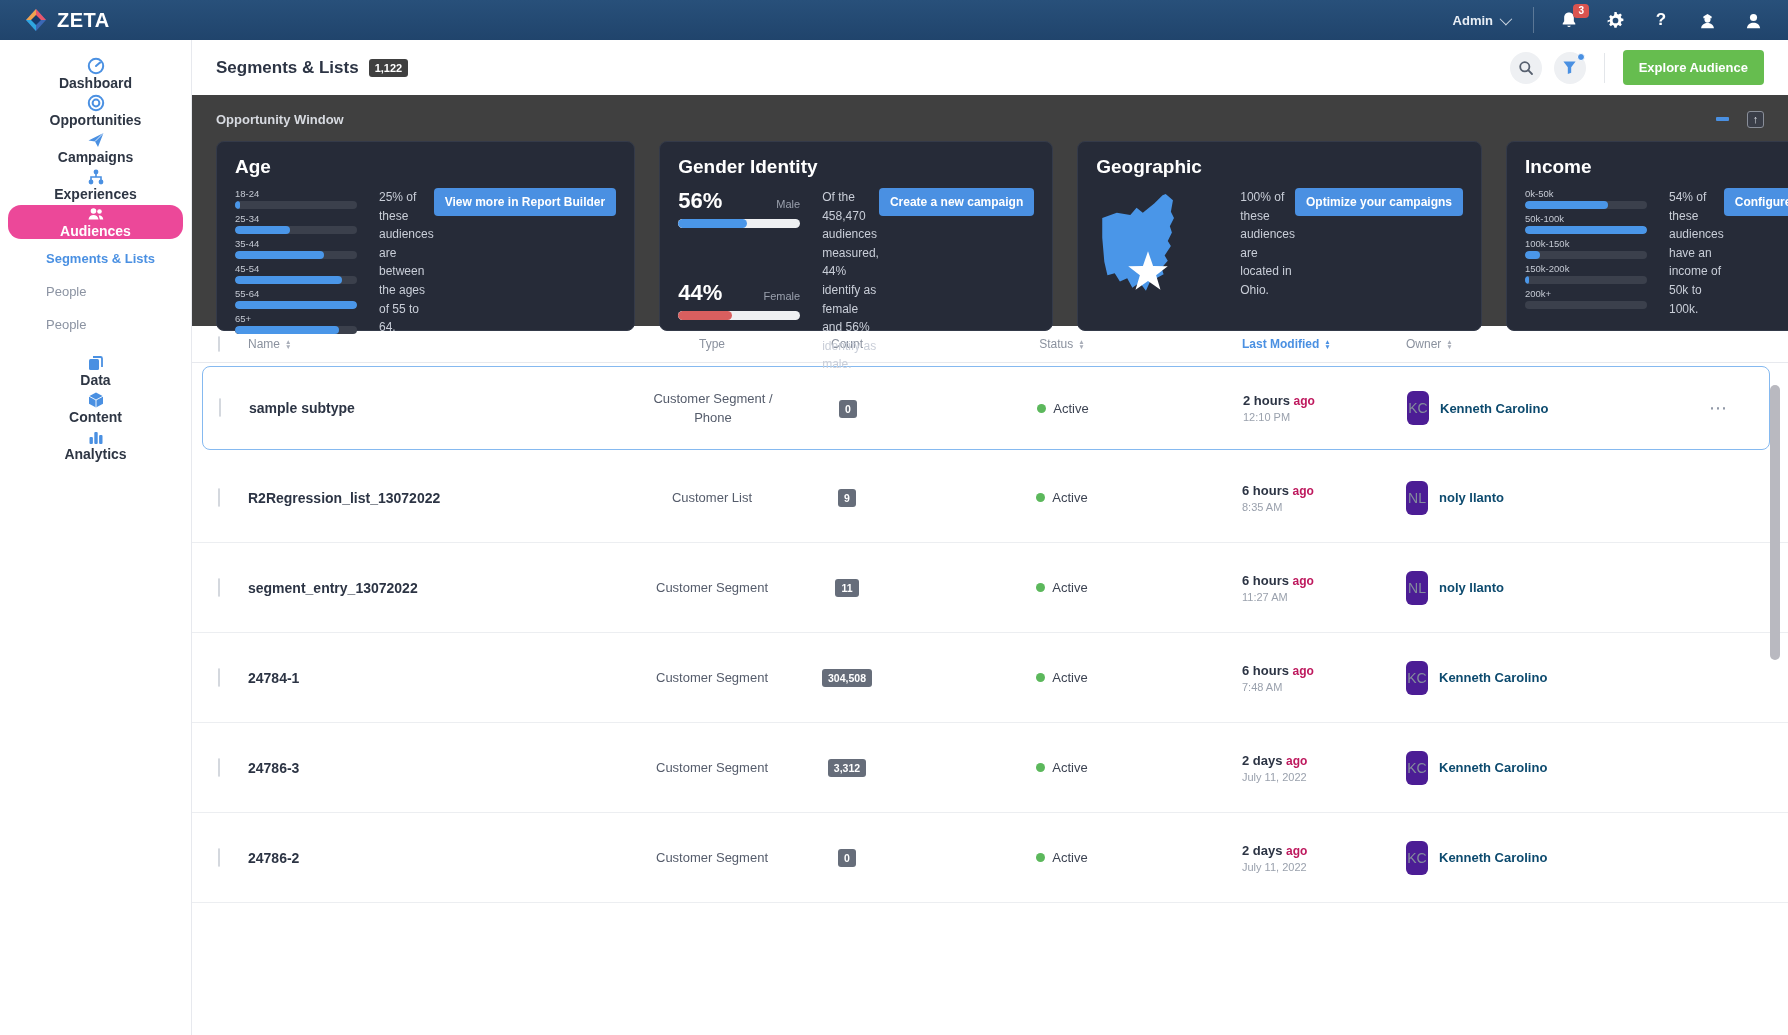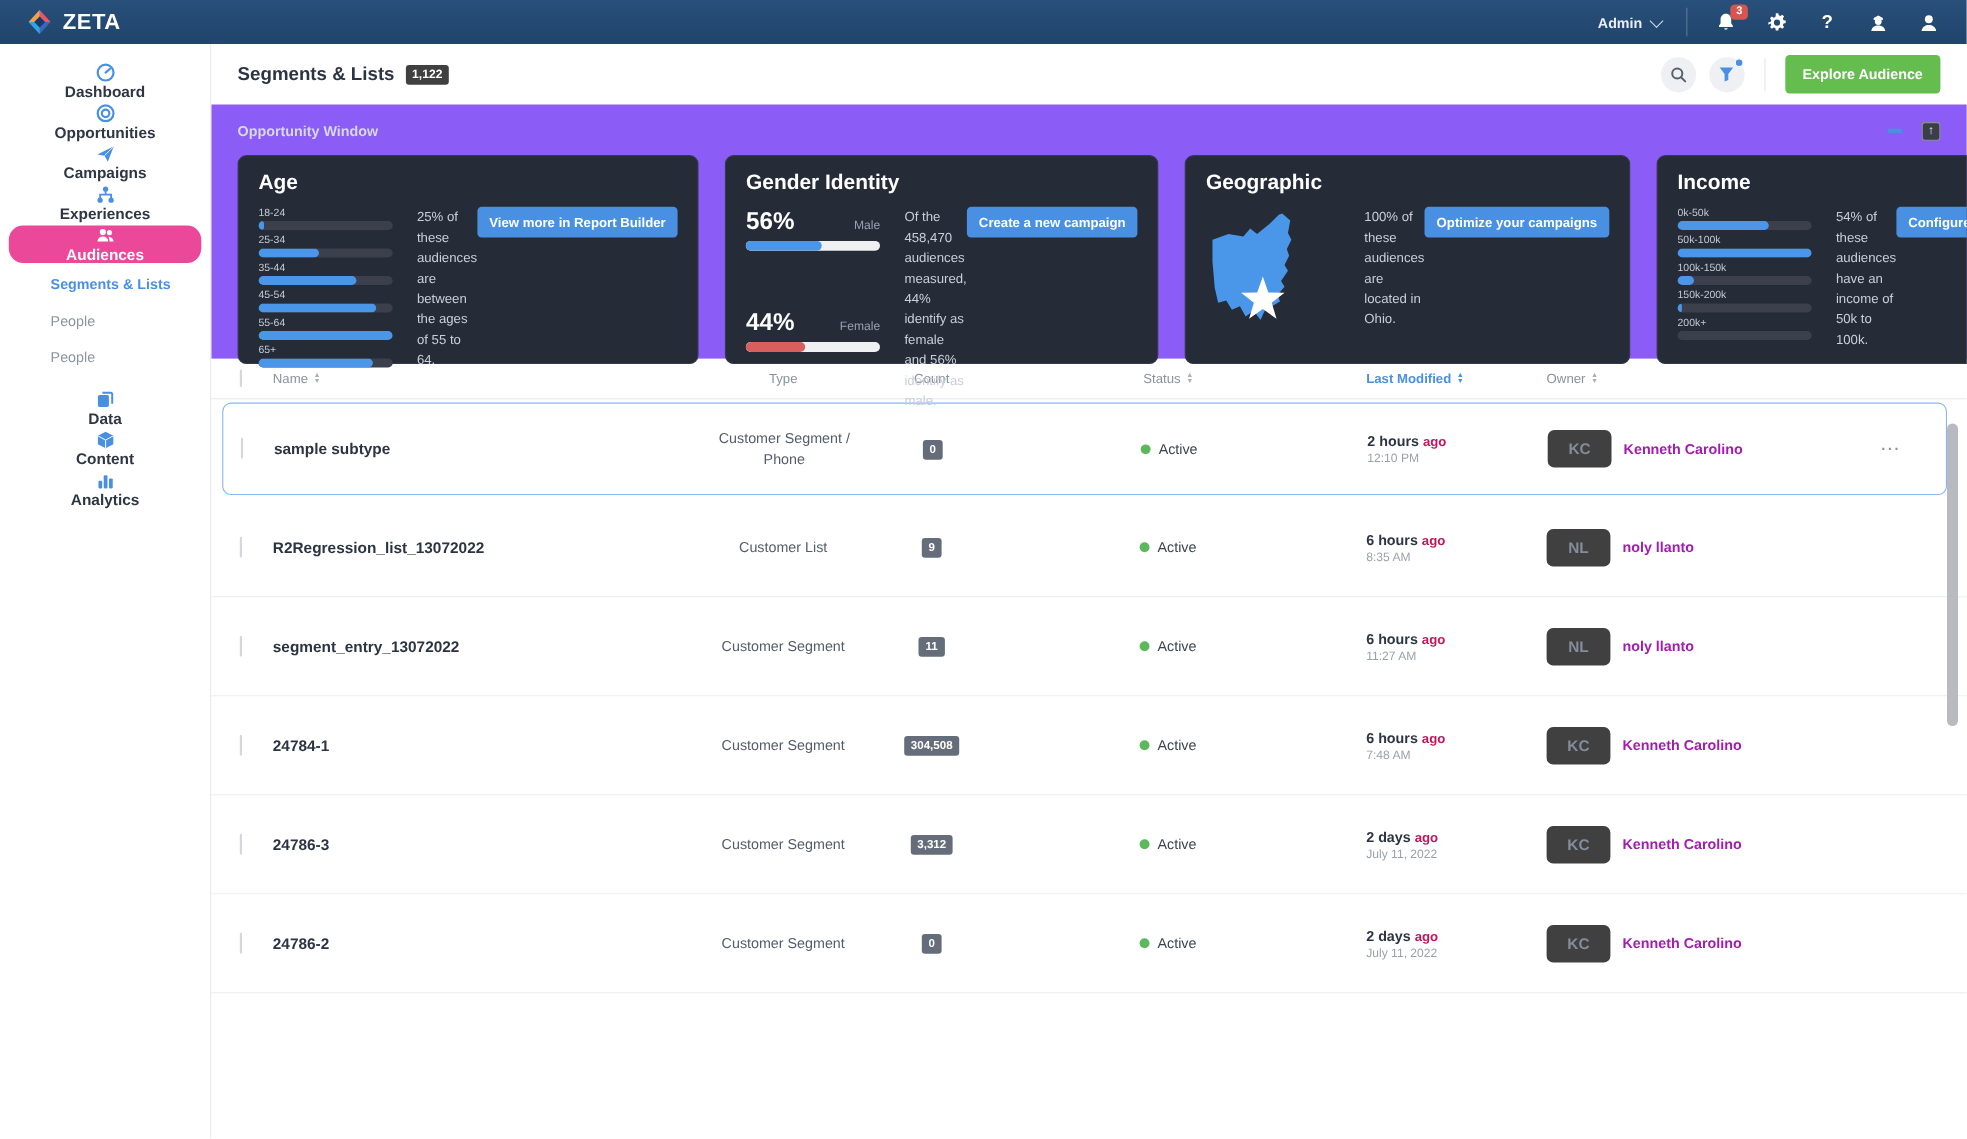--- a/index.html
+++ b/index.html
@@ -43,21 +43,21 @@
   .page-title { font-size:17px; font-weight:bold; color:#2c3444; }
   .count-badge { background:#404040; color:#fff; font-size:11px; font-weight:bold; border-radius:3px; padding:3px 6px; }
   .ph-right { display:flex; align-items:center; gap:12px; }
   .circle-btn { width:32px; height:32px; border-radius:50%; background:#eef0f3; display:flex; align-items:center; justify-content:center; cursor:pointer; position:relative; }
   .filter-dot { position:absolute; top:1px; right:1px; width:8px; height:8px; border-radius:50%; background:#4a90e2; border:1.5px solid #fff; }
   .ph-divider { width:1px; height:30px; background:#e3e6ea; margin:0 6px; }
   .explore-btn { background:#66bd4f; color:#fff; border:none; font-family:inherit; font-size:13px; font-weight:bold;
     padding:10px 16px; border-radius:4px; cursor:pointer; }
 
   
-  .opp { height:231px; background:#8b5cf6; padding:12px 24px 0; }
+  .opp { height:231px; background:#404040; padding:12px 24px 0; }
   .opp-head { display:flex; align-items:center; justify-content:space-between; height:24px; }
   .opp-title { color:#d7dae0; font-size:13px; font-weight:600; }
   .opp-head-icons { display:flex; align-items:center; gap:18px; }
   .min-icon { width:13px; height:4px; background:#4a90e2; border-radius:1px; cursor:pointer; }
   .pop-icon { width:17px; height:17px; border:1.5px solid #8a8f99; border-radius:3px; background:#3a3e48;
     display:flex; align-items:center; justify-content:center; cursor:pointer; color:#dfe2e8; font-size:11px; }
   .cards { display:grid; grid-template-columns:repeat(4,1fr); gap:24px; margin-top:10px; }
   .card { background:#262b38; border:1px solid #343a49; border-radius:8px; height:190px; padding:14px 18px; position:relative; }
   .card-title { color:#fff; font-size:19px; font-weight:600; margin-bottom:10px; }
   .card-body { display:flex; gap:22px; height:132px; }
@@ -98,23 +98,23 @@
   .cell-type { text-align:center; font-size:13px; color:#555c6b; line-height:1.5; padding:0 6px; }
   .cell-count { text-align:center; }
   .count-pill { display:inline-block; background:#666d7a; color:#fff; font-size:10.5px; font-weight:bold; border-radius:3px; padding:3px 6px; min-width:12px; }
   .cell-status { display:flex; align-items:center; justify-content:center; gap:7px; font-size:13px; color:#3c4352; }
   .status-dot { width:9px; height:9px; border-radius:50%; background:#5cb85c; }
   .cell-mod { padding-left:20px; font-size:13px; }
   .mod-main { color:#2c3444; font-weight:bold; }
   .mod-ago { color:#be185d; font-weight:bold; font-size:12px; }
   .mod-sub { color:#9aa1ad; font-size:11px; margin-top:3px; }
   .cell-owner { display:flex; align-items:center; gap:11px; padding-left:14px; }
-  .avatar { width:58px; height:34px; border-radius:6px; background:#404040; color:#848d9c; font-size:14px; font-weight:bold;
+  .avatar { width:22px; height:34px; border-radius:6px; background:#4c1d95; color:#848d9c; font-size:14px; font-weight:normal;
     display:flex; align-items:center; justify-content:center; }
-  .owner-name { font-size:13px; font-weight:bold; color:#a21caf; }
+  .owner-name { font-size:13px; font-weight:bold; color:#0c4a6e; }
   .row-more { grid-column:7; justify-self:end; padding-right:42px; position:relative; color:#8b93a2; font-size:18px; cursor:pointer; }
 
   .proc-cell { grid-column:3 / 6; display:flex; align-items:center; gap:10px; padding-left:13px; }
   .proc-label { font-size:10.5px; font-weight:bold; color:#57606f; white-space:nowrap; }
   .proc-track { width:255px; height:5px; border:1px solid #e4e6ea; border-radius:3px; background:#fdfdfe; overflow:hidden; }
   .proc-fill { height:100%; background:#e8eaee; }
   .calc { padding-left:20px; font-size:13px; font-weight:600; color:#3c4352; }
   .stop-cell { grid-column:7; justify-self:end; padding-right:42px; display:flex; align-items:center; gap:7px; cursor:pointer; }
   .stop-x { color:#d9534f; font-size:12px; font-weight:bold; }
   .stop-lbl { color:#8a919e; font-size:11px; font-weight:600; }

